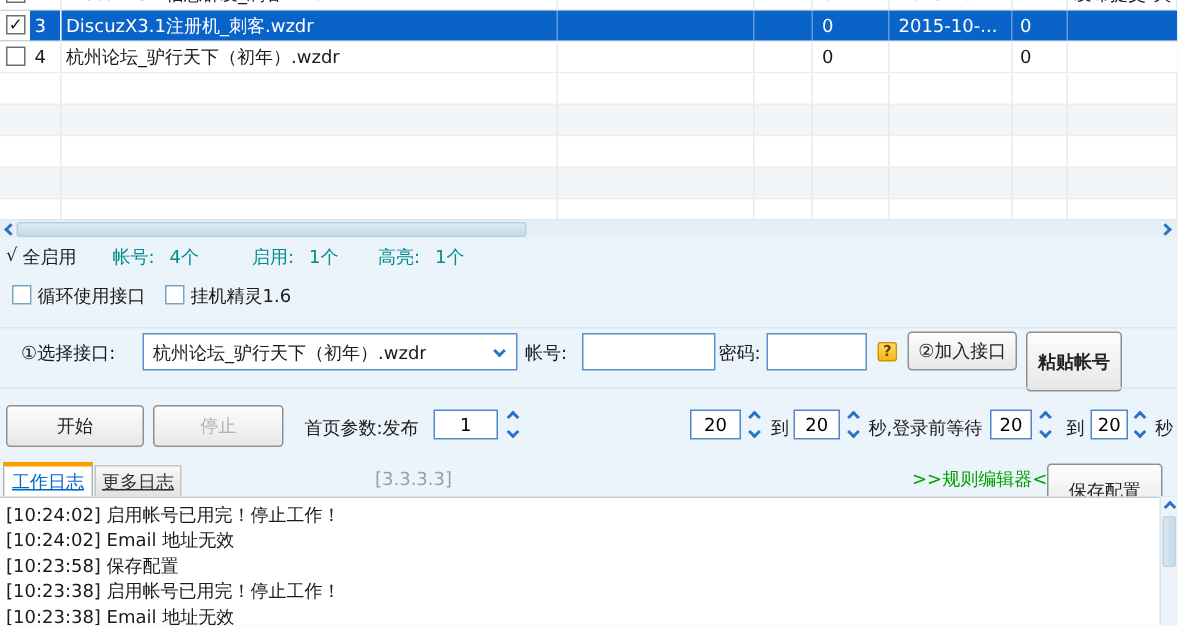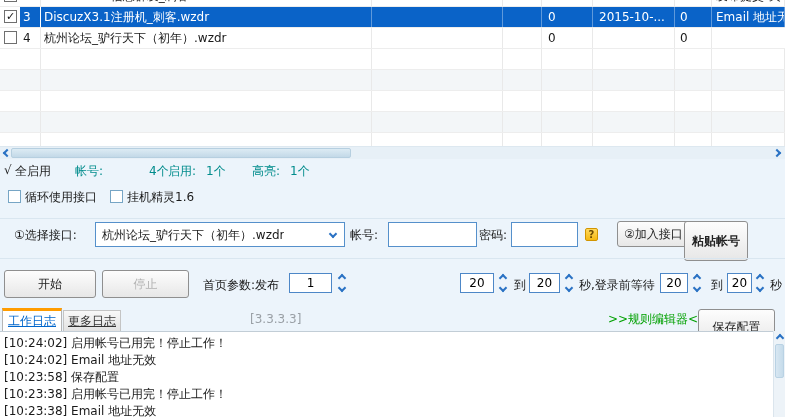--- a/index.html
+++ b/index.html
@@ -108,21 +108,20 @@
         </div>
       </div>
       <div class="trow sel">
         <div class="c c1"><span class="cb">✓</span><span class="idx">3</span></div>
         <div class="c c2">DiscuzX3.1注册机_刺客.wzdr</div>
         <div class="c c3"></div>
         <div class="c c4"></div>
         <div class="c c5">0</div>
         <div class="c c6">2015-10-...</div>
         <div class="c c7">0</div>
-        <div class="c c8">Email 地址无</div>
       </div>
       <div class="trow">
         <div class="c c1"><span class="cb"></span><span class="idx">4</span></div>
         <div class="c c2">杭州论坛_驴行天下（初年）.wzdr</div>
         <div class="c c3"></div>
         <div class="c c4"></div>
         <div class="c c5">0</div>
         <div class="c c6"></div>
         <div class="c c7">0</div>
       </div>
@@ -184,21 +183,21 @@
       </span>
     <span class="hs-thumb"></span>
     <span class="hs-right">
         <i class="ch rt"></i>
       </span>
   </div>
 
   <span class="abs" style="left:4px;top:163px;">√</span>
   <span class="abs" style="left:15px;top:163px;">全启用</span>
   <span class="abs teal" style="left:75px;top:163px;">帐号:</span>
-  <span class="abs teal" style="left:113px;top:163px;margin-left:36px;">4个</span>
+  <span class="abs teal" style="left:113px;top:163px;">4个</span>
   <span class="abs teal" style="left:168px;top:163px;">启用:</span>
   <span class="abs teal" style="left:206px;top:163px;">1个</span>
   <span class="abs teal" style="left:252px;top:163px;">高亮:</span>
   <span class="abs teal" style="left:290px;top:163px;">1个</span>
 
   <span class="panelcb" style="left:8px;top:190px;"></span>
   <span class="abs" style="left:25px;top:189px;">循环使用接口</span>
   <span class="panelcb" style="left:110px;top:190px;"></span>
   <span class="abs" style="left:127px;top:189px;">挂机精灵1.6</span>
 
@@ -207,21 +206,21 @@
   <span class="abs" style="left:14px;top:227px;">①选择接口:</span>
   <div class="combo" style="left:95px;top:222px;width:250px;">
     <span class="cval">杭州论坛_驴行天下（初年）.wzdr</span>
     <i class="ch dn"></i>
   </div>
   <span class="abs" style="left:350px;top:227px;">帐号:</span>
   <input class="tinput" style="left: 388px; top: 222px; width: 89px;" value="">
   <span class="abs" style="left:479px;top:227px;">密码:</span>
   <input class="tinput" style="left: 511px; top: 222px; width: 67px;" value="">
   <span class="help" style="left:585px;top:228px;">?</span>
-  <button class="btn" style="left:605px;top:221px;width:73px;height:26px;margin-left:12px;">②加入接口</button>
+  <button class="btn" style="left:605px;top:221px;width:73px;height:26px;">②加入接口</button>
   <button class="btn" style="left:684px;top:221px;width:64px;height:40px;font-weight:bold;">粘贴帐号</button>
 
   <div class="divider" style="top:258px;"></div>
 
   <div style="position:absolute;left:0;top:270px;width:785px;height:30px;">
     <button class="btn" style="left:4px;top:0;width:92px;height:28px;">开始</button>
     <button class="btn disabled" style="left:102px;top:0;width:87px;height:28px;">停止</button>
     <span class="clabel" style="left:203px;">首页参数:发布</span>
     <input class="num" style="left: 289px; width: 43px;" value="1">
     <span class="spin" style="left:336px;">

